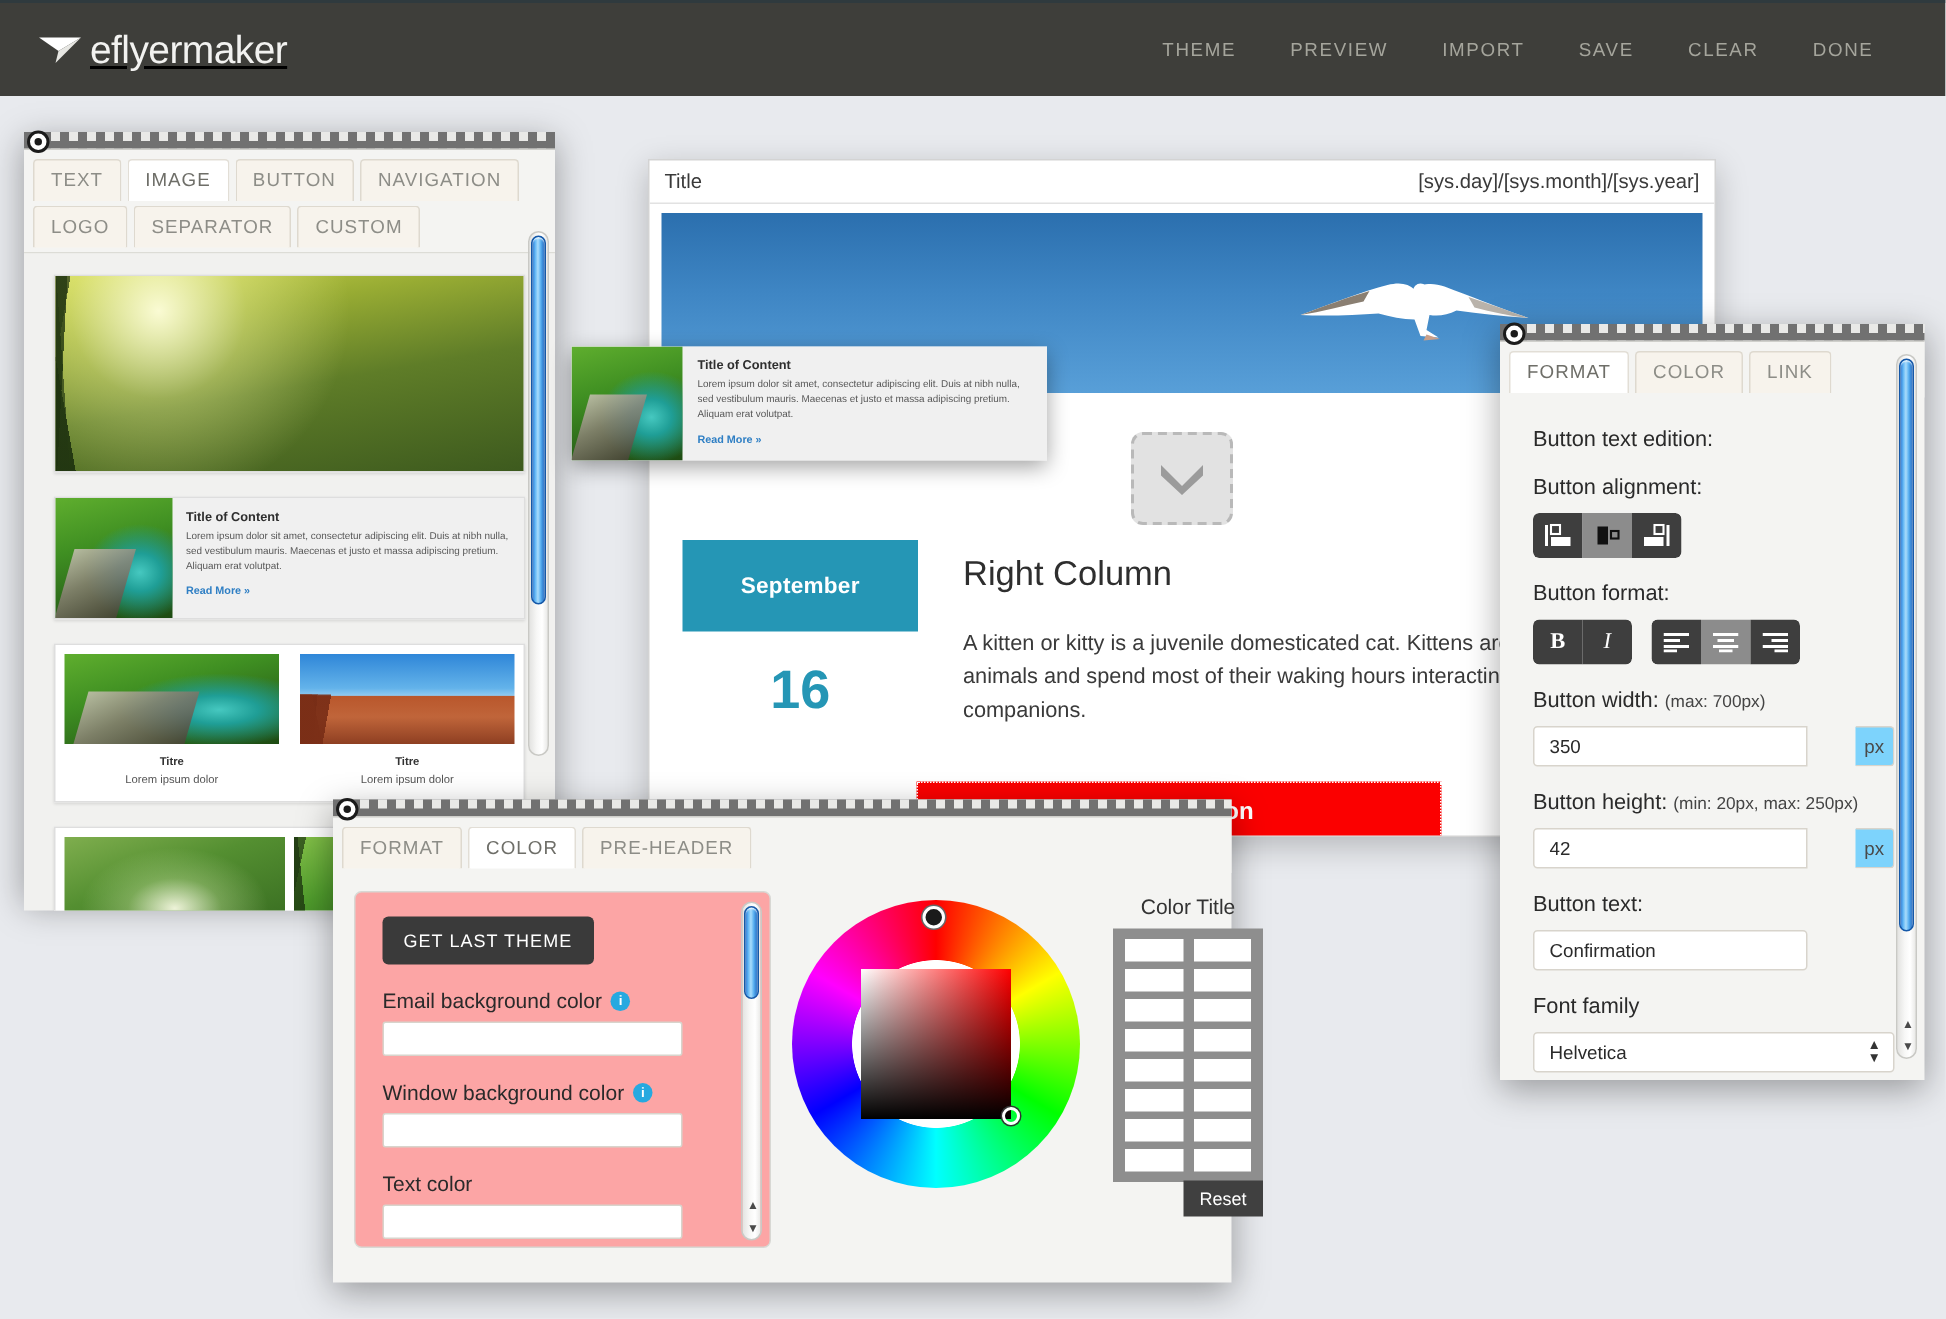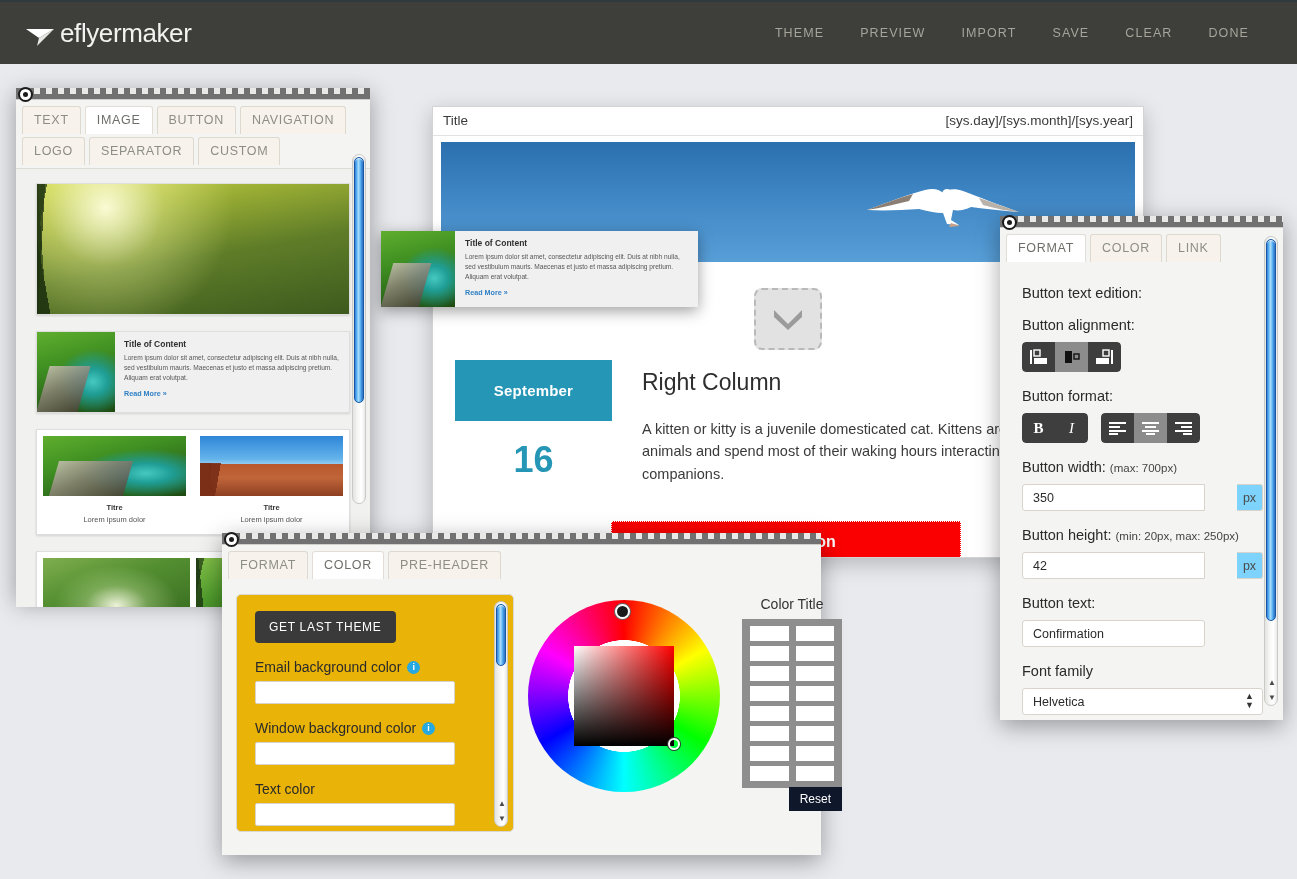--- a/index.html
+++ b/index.html
@@ -14,21 +14,21 @@
   }
 
   
   .topbar{
     position:absolute; left:0; top:0; width:1297px; height:64px;
     background:#3e3e3a;
     border-top:2px solid #2f3a3e;
     display:flex; align-items:center;
     z-index:60;
   }
-  .brand{ display:flex; align-items:flex-end; margin-left:24px; }
+  .brand{ display:flex; align-items:center; margin-left:24px;text-decoration:underline; }
   .brand-logo{ width:34px; height:24px; margin-right:2px; position:relative; }
   .brand-name{ color:#f2f2f0; font-size:26px; letter-spacing:-0.4px; font-weight:400; }
   .topnav{ margin-left:auto; margin-right:30px; display:flex; align-items:flex-end; gap:0; }
   .topnav a{
     color:#a5a59c; text-decoration:none; font-size:12.5px; letter-spacing:1.1px;
     padding:8px 18px; font-weight:400;
   }
 
   
   .panel{
@@ -246,21 +246,21 @@
     font-size:12.5px; color:#2a2a2a; padding:0 10px;
     font-family:"Liberation Sans",sans-serif; -webkit-appearance:none; appearance:none; outline:none;
   }
   .selarr{ position:absolute; right:9px; top:4px; font-size:9px; color:#333; line-height:9px; pointer-events:none; }
 
   
   #color-panel{ left:222px; top:533px; width:599px; height:322px; z-index:40; }
   .cp-body{ display:flex; padding:12px 16px 0 14px; height:calc(100% - 12px - 38px); }
   .cp-left{
     position:relative; width:278px; flex:none; height:238px;
-    background:#eab308; border:1px solid #d8d8d4; border-radius:5px;
+    background:#fca5a5; border:1px solid #d8d8d4; border-radius:5px;
     padding:16px 18px 15px 18px; overflow:hidden;
   }
   .getlast{
     background:#3a3a3a; color:#ffffff; border:none; border-radius:4px;
     font-size:12px; letter-spacing:0.7px; padding:9px 14px; cursor:pointer;
     font-family:"Liberation Sans",sans-serif;
   }
   .cfield-label{ font-size:14px; color:#2a2a2a; margin:16px 0 6px 0; display:flex; align-items:center; gap:6px; }
   .info-i{
     width:13px; height:13px; border-radius:50%; background:#26a9e0; color:#fff;
@@ -286,21 +286,21 @@
   }
   .sq-marker{
     position:absolute; left:140px; top:144px; width:12px; height:12px; border-radius:50%;
     background:transparent; border:2px solid #ffffff; box-shadow:0 0 0 1px #333;
   }
   .cp-swatch{ margin-left:22px; width:100px; flex:none; }
   .sw-title{ font-size:14px; color:#333; text-align:center; margin:2px 0 7px 0; }
   .sw-box{ background:#8e8e8e; padding:7px 8px; display:grid; grid-template-columns:1fr 1fr; gap:5px 7px; }
   .sw-cell{ height:15px; background:#ffffff; cursor:pointer; }
   .sw-reset{
-    background:#0f172a; color:#fff; border:none; float:right; margin-top:-1px;
+    background:#404040; color:#fff; border:none; float:right; margin-top:-1px;
     font-size:12px; padding:5px 11px; cursor:pointer; font-family:"Liberation Sans",sans-serif;
   }
 </style>
 </head>
 <body>
 
 <div class="topbar">
   <div class="brand">
     <span class="brand-logo">
       <svg width="34" height="24" viewBox="0 0 34 24">

